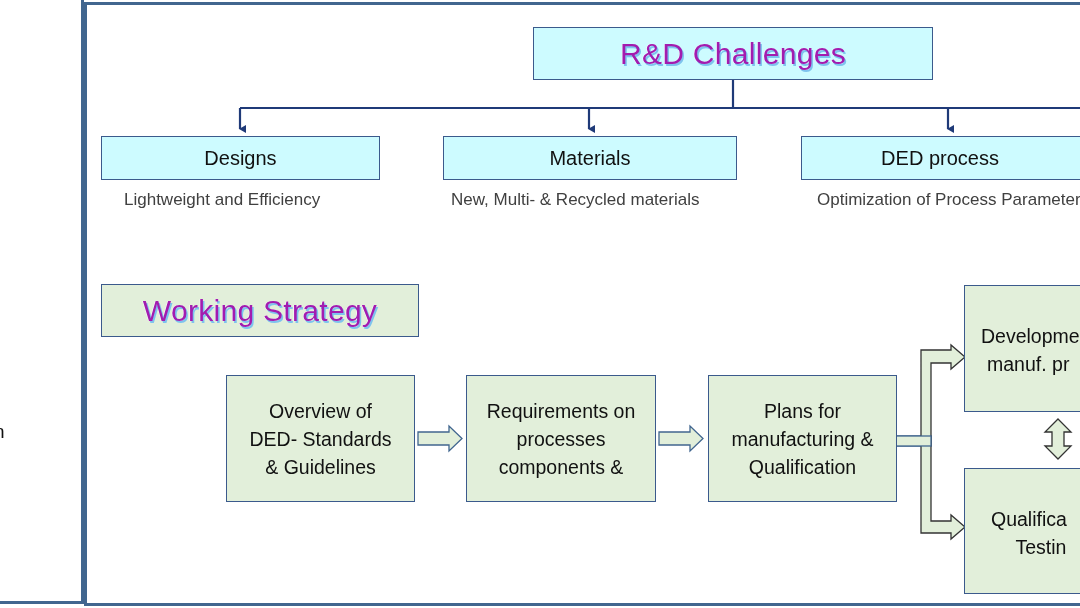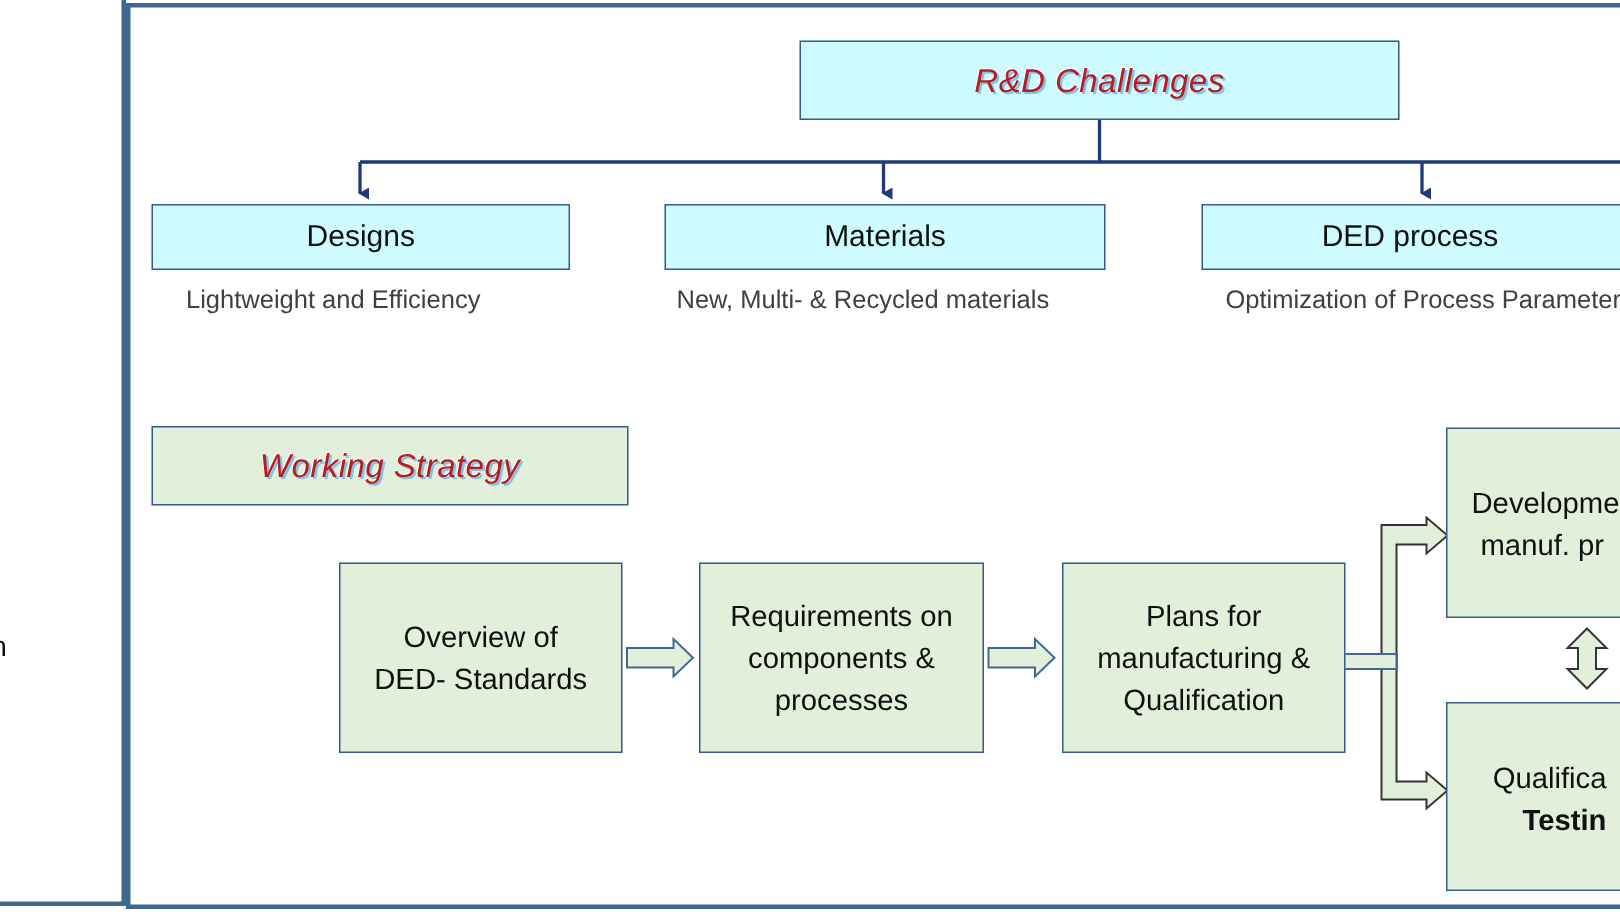--- a/index.html
+++ b/index.html
@@ -7,22 +7,22 @@
          font-family:"Liberation Sans", sans-serif; color:#111; }
   .left-panel { position:absolute; left:0; top:0; width:84px; height:604px;
                 border-right:3px solid #41668f; border-bottom:3px solid #41668f; box-sizing:border-box; }
   .left-glyph { position:absolute; left:-6px; top:421px; font-size:19px; color:#111; }
   .main-frame { position:absolute; left:84px; top:2px; width:1000px; height:604px;
                 border:3px solid #41668f; border-right:none; box-sizing:border-box; }
   .box { position:absolute; box-sizing:border-box; border:1.5px solid #3b5a8c;
          display:flex; align-items:center; justify-content:center; text-align:center; }
   .cyan { background:#cdfbff; }
   .green { background:#e2efda; }
-  .title-text { font-size:22px; color:#b91c1c;
-                text-shadow:1.5px 1.5px 0 #7ec3ee, -0.5px -0.5px 0 #fff; letter-spacing:0.3px;font-style:italic; }
+  .title-text { font-size:30px; color:#a21caf;
+                text-shadow:1.5px 1.5px 0 #7ec3ee, -0.5px -0.5px 0 #fff; letter-spacing:0.3px; }
   .cat-text { font-size:20px; }
   .sub { position:absolute; font-size:17px; white-space:nowrap; color:#404040; }
   .step-text { font-size:19.5px; line-height:28px; padding:0 6px; }
   svg.conn { position:absolute; left:0; top:0; overflow:visible; }
 </style>
 </head>
 <body>
 
 <div class="left-panel">
   <span class="left-glyph">n</span>
@@ -76,44 +76,45 @@
 <span class="sub" style="left:817px;top:190px;">Optimization of Process Parameter</span>
 
 <div class="box green" style="left:101px;top:284px;width:318px;height:53px;">
   <span class="title-text">Working Strategy</span>
 </div>
 
 <div class="box green" style="left:226px;top:375px;width:189px;height:127px;">
   <div class="step-text">
     <div>Overview of</div>
     <div>DED- Standards</div>
+    <div>&amp; Guidelines</div>
   </div>
 </div>
 
 <div class="box green" style="left:466px;top:375px;width:190px;height:127px;">
   <div class="step-text">
     <div>Requirements on</div>
+    <div>processes</div>
     <div>components &amp;</div>
-    <div>processes</div>
   </div>
 </div>
 
 <div class="box green" style="left:708px;top:375px;width:189px;height:127px;">
   <div class="step-text">
     <div>Plans for</div>
     <div>manufacturing &amp;</div>
     <div>Qualification</div>
   </div>
 </div>
 
 <div class="box green" style="left:964px;top:285px;width:140px;height:127px;align-items:flex-start;justify-content:flex-start;">
   <div class="step-text" style="padding-top:36px;padding-left:16px;text-align:left;white-space:nowrap;">
     <div>Developme</div>
     <div style="padding-left:6px;">manuf. pr</div>
   </div>
 </div>
 
 <div class="box green" style="left:964px;top:468px;width:140px;height:126px;align-items:flex-start;justify-content:flex-start;">
-  <div class="step-text" style="padding-top:36px;padding-left:26px;text-align:right;white-space:nowrap;">
+  <div class="step-text" style="padding-top:36px;padding-left:26px;text-align:center;white-space:nowrap;">
     <div>Qualifica</div>
-    <div style="padding-left:24px;font-weight:bold;">Testin</div>
+    <div style="padding-left:24px;">Testin</div>
   </div>
 </div>
 
 </body></html>

